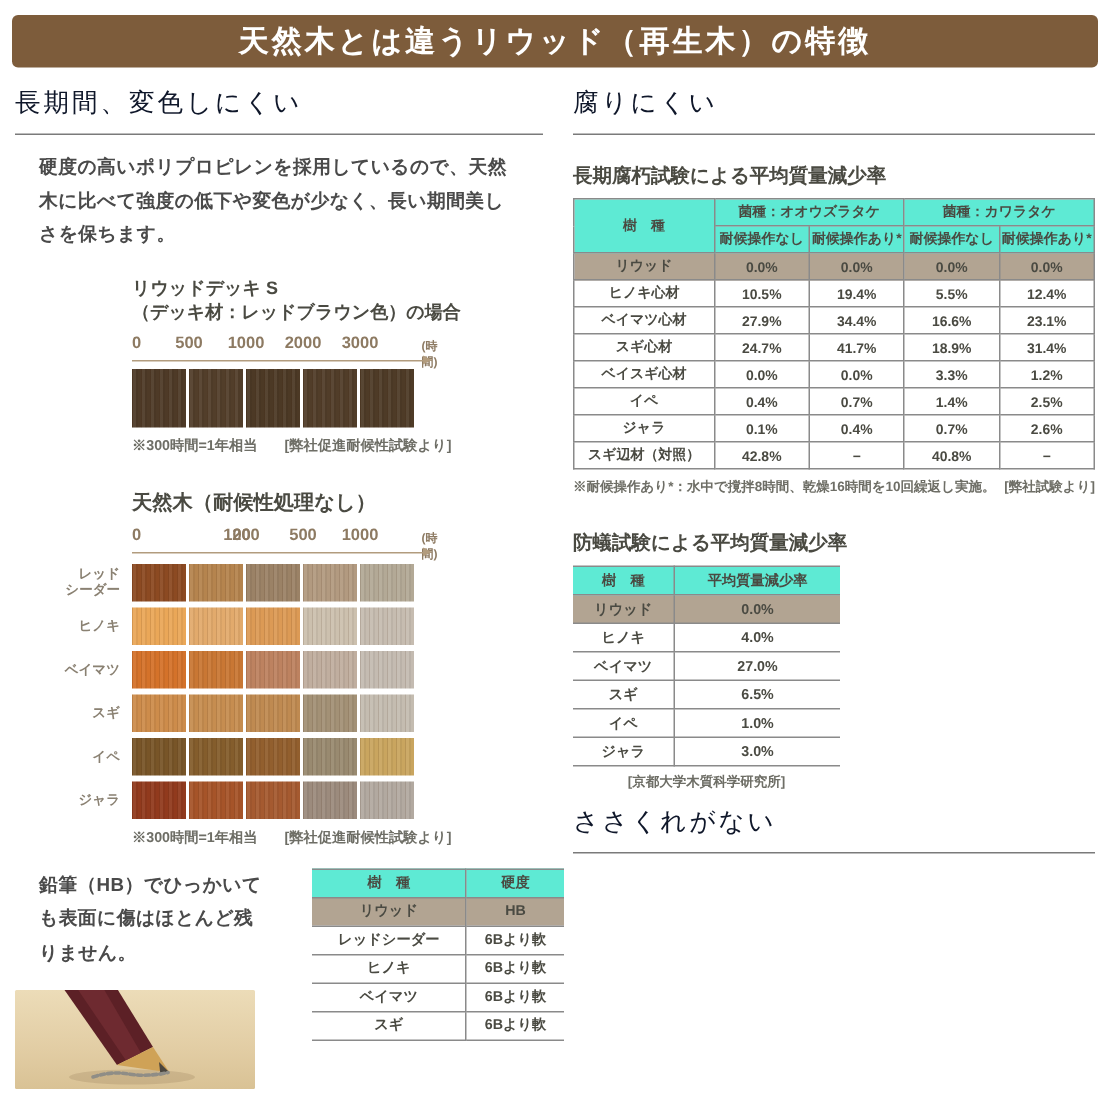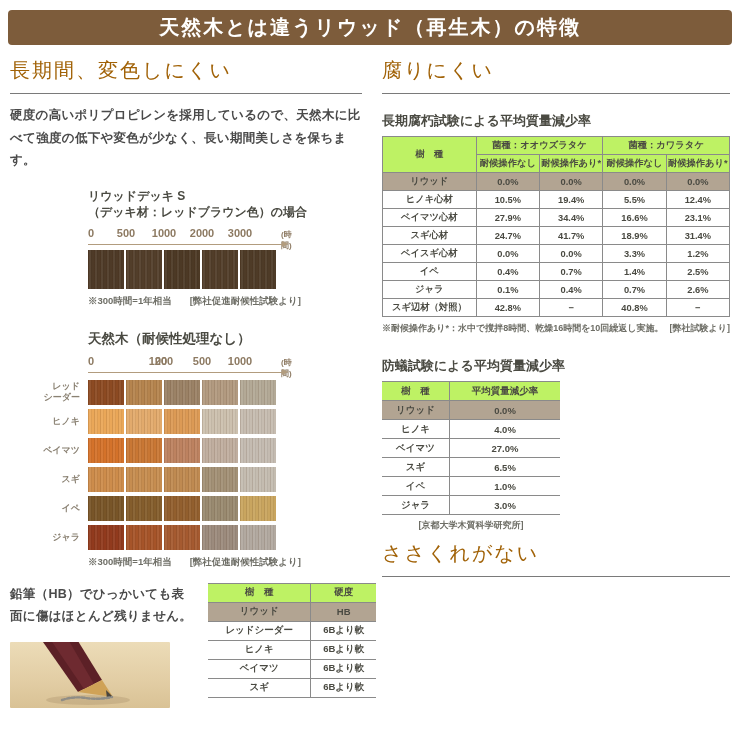--- a/index.html
+++ b/index.html
@@ -3,24 +3,24 @@
 <meta charset="utf-8">
 <style>
   html,body{margin:0;padding:0;}
   body{width:740px;height:740px;background:#ffffff;overflow:hidden;
        font-family:"Liberation Sans",sans-serif;color:#4a4a4a;}
   .banner{margin:10px 8px 4px;background:#7d5c3b;border-radius:4px;color:#fff;
           text-align:center;font-size:20px;font-weight:bold;letter-spacing:2px;padding:4px 0;}
   .columns{display:flex;gap:20px;padding:0 10px;}
   .col-left{width:352px;flex:none;}
   .col-right{flex:1;min-width:0;}
-  h2.sec{font-family:"Liberation Serif",serif;font-weight:500;font-size:20px;color:#a16207;
+  h2.sec{font-family:"Liberation Serif",serif;font-weight:500;font-size:17px;color:#0f172a;
          letter-spacing:2px;margin:8px 0 0;padding-bottom:9px;border-bottom:1px solid #7a7a7a;}
   .body-text{font-size:12.5px;font-weight:600;letter-spacing:0.3px;line-height:1.8;
-             margin:10px 0 0;color:#4a4a4a;}
+             margin:10px 16px 0;color:#4a4a4a;}
   
   .chart{margin-top:16px;}
   .indent{margin-left:78px;}
   .chart-title{font-size:12px;font-weight:bold;color:#4a4a42;white-space:pre-line;line-height:1.35;}
   .nat-title{font-size:13.5px;font-weight:bold;color:#4a4a42;}
   .scale{position:relative;height:14px;margin-top:7px;width:188px;font-size:11px;color:#8d7a62;font-weight:600;}
   .scale .tick{position:absolute;top:0;}
   .scale .unit{position:absolute;left:193px;top:2px;font-size:8px;letter-spacing:0;}
   .axis{position:relative;width:200px;height:7px;}
   .axis .shaft{position:absolute;left:0;top:3px;width:195px;height:1px;background:#b29c7e;}
@@ -38,21 +38,21 @@
   .scratch-flex{display:flex;gap:12px;margin-top:12px;}
   .scratch-left{width:186px;flex:none;}
   .photo{margin-top:14px;width:160px;height:66px;border-radius:1px;position:relative;overflow:hidden;
          background:linear-gradient(180deg,#ecdcb8 0%,#e2cda4 60%,#d9c295 100%);}
   
   table{border-collapse:collapse;font-weight:600;color:#4a4a42;}
   .tbl-simple{width:168px;font-size:9.5px;margin-top:2px;}
   .tbl-simple th,.tbl-simple td{border-top:1px solid #8a8a8a;border-bottom:1px solid #8a8a8a;
         padding:2.5px 2px;text-align:center;}
   .tbl-simple th:first-child,.tbl-simple td:first-child{border-right:1px solid #8a8a8a;}
-  thead th{background:#bef264;}
+  thead th{background:#5eead4;}
   tr.hl td{background:#b2a492;}
   .tbl-title{font-size:13px;font-weight:bold;color:#4a4a42;margin-top:18px;}
   .tbl-decay{width:100%;font-size:9.3px;margin-top:6px;table-layout:fixed;}
   .tbl-decay th,.tbl-decay td{border:1px solid #8a8a8a;padding:2px 1px;text-align:center;}
   .tbl-decay col.c-sp{width:27%;}
   .decay-note{display:flex;justify-content:space-between;font-size:9px;color:#6e6e66;
               margin-top:5px;font-weight:600;}
   .tbl-termite{width:178px;font-size:9.5px;margin-top:6px;}
   .tbl-termite th,.tbl-termite td{border-top:1px solid #8a8a8a;border-bottom:1px solid #8a8a8a;
         padding:2.5px 2px;text-align:center;}

